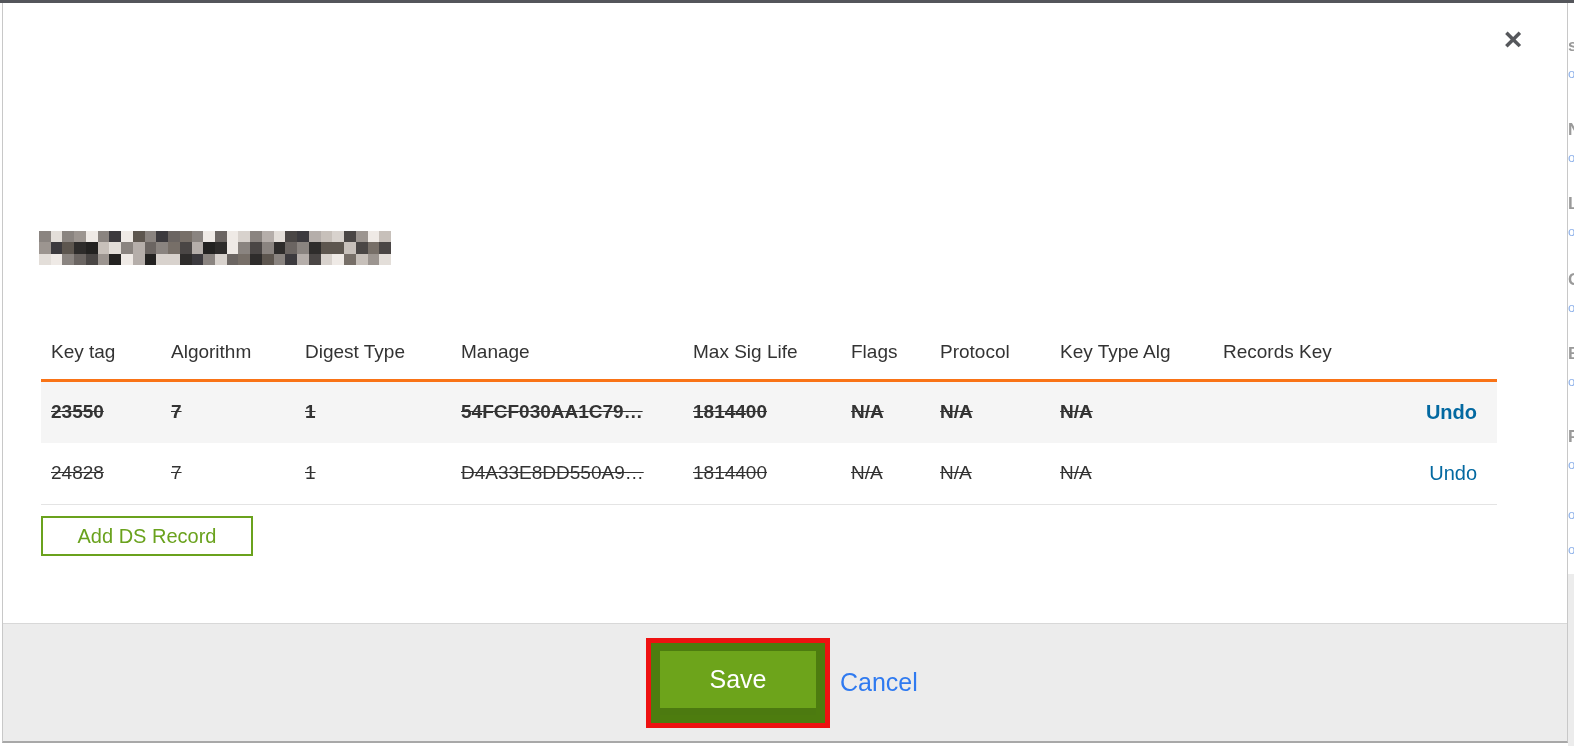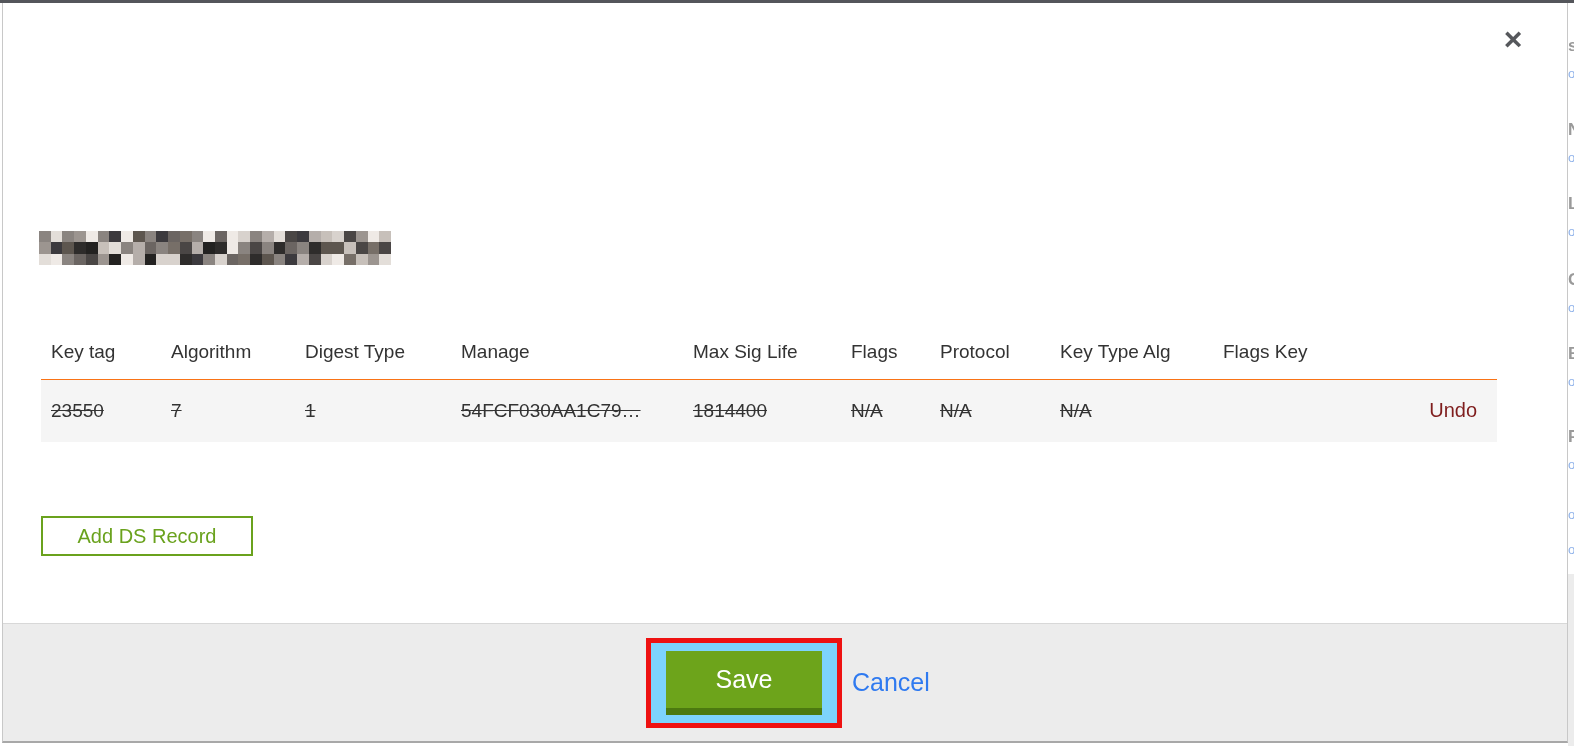--- a/index.html
+++ b/index.html
@@ -25,33 +25,33 @@
   .redacted { position:absolute; left:36px; top:228px; width:352px; height:34px;
               display:grid; grid-template-columns:repeat(30,1fr); grid-auto-rows:1fr; }
 
   .instruction { position:absolute; left:36px; top:286px; font-size:22px; color:#333; }
 
   .ds-table { position:absolute; left:38px; top:330px; width:1456px; border-collapse:collapse; table-layout:fixed; }
   .ds-table th { text-align:left; font-weight:400; font-size:19px; color:#333; padding:8px 0 16px 0; }
   .ds-table th:first-child { padding-left:10px; }
   .ds-table td { font-size:19px; color:#333; height:62px; vertical-align:middle; }
   .ds-table td:first-child { padding-left:10px; }
-  tr.rec1 { background:#f5f5f5; border-top:1px solid #f97316; }
+  tr.rec1 { background:#f5f5f5; border-top:3px solid #f97316;font-weight:bold; }
   tr.rec2 { background:#fff; border-bottom:1px solid #e4e4e4; }
   td.del { text-decoration:line-through; }
   td.action { text-align:right; padding-right:20px; }
-  .undo-link { color:#7f1d1d; text-decoration:none; font-size:20px; cursor:pointer; }
+  .undo-link { color:#0369a1; text-decoration:none; font-size:20px; cursor:pointer; }
 
   .add-btn { position:absolute; left:38px; top:513px; width:212px; height:40px; background:#fff;
              border:2px solid #6aa21d; color:#6aa21d; font-size:20px; font-family:"Liberation Sans",sans-serif;
              cursor:pointer; }
 
   .footer { position:absolute; left:0; right:0; bottom:0; height:118px; background:#ececec;
             border-top:1px solid #d8d8d8; display:flex; align-items:center; padding-left:643px; }
-  .save-annotation { border:5px solid #ee1111; padding:8px 15px; background:#7dd3fc; }
+  .save-annotation { border:5px solid #ee1111; padding:8px 9px; background:#4d7c0f; }
   .save-btn { display:block; width:156px; height:64px; background:#6da41b; border:none;
               border-bottom:7px solid #4c7a10; color:#fff; font-size:25px;
               font-family:"Liberation Sans",sans-serif; cursor:pointer; }
   .cancel-link { margin-left:10px; color:#2f7af0; font-size:25px; text-decoration:none; cursor:pointer; }
 </style>
 </head>
 <body>
 
 <div class="topbar"></div>
 
@@ -190,37 +190,49 @@
     <thead>
       <tr>
         <th>Key tag</th>
         <th>Algorithm</th>
         <th>Digest Type</th>
         <th>Manage</th>
         <th>Max Sig Life</th>
         <th>Flags</th>
         <th>Protocol</th>
         <th>Key Type Alg</th>
-        <th>Flags Key</th>
+        <th>Records Key</th>
         <th></th>
       </tr>
     </thead>
     <tbody>
       <tr class="rec1">
         <td class="del">23550</td>
         <td class="del">7</td>
         <td class="del">1</td>
         <td class="del">54FCF030AA1C79…</td>
         <td class="del">1814400</td>
         <td class="del">N/A</td>
         <td class="del">N/A</td>
         <td class="del">N/A</td>
         <td class="del"></td>
         <td class="action"><a class="undo-link">Undo</a></td>
       </tr>
+      <tr class="rec2">
+        <td class="del">24828</td>
+        <td class="del">7</td>
+        <td class="del">1</td>
+        <td class="del">D4A33E8DD550A9…</td>
+        <td class="del">1814400</td>
+        <td class="del">N/A</td>
+        <td class="del">N/A</td>
+        <td class="del">N/A</td>
+        <td class="del"></td>
+        <td class="action"><a class="undo-link">Undo</a></td>
+      </tr>
     </tbody>
   </table>
 
   <button class="add-btn">Add DS Record</button>
 
   <div class="footer">
     <div class="save-annotation">
       <button class="save-btn">Save</button>
     </div>
     <a class="cancel-link">Cancel</a>

